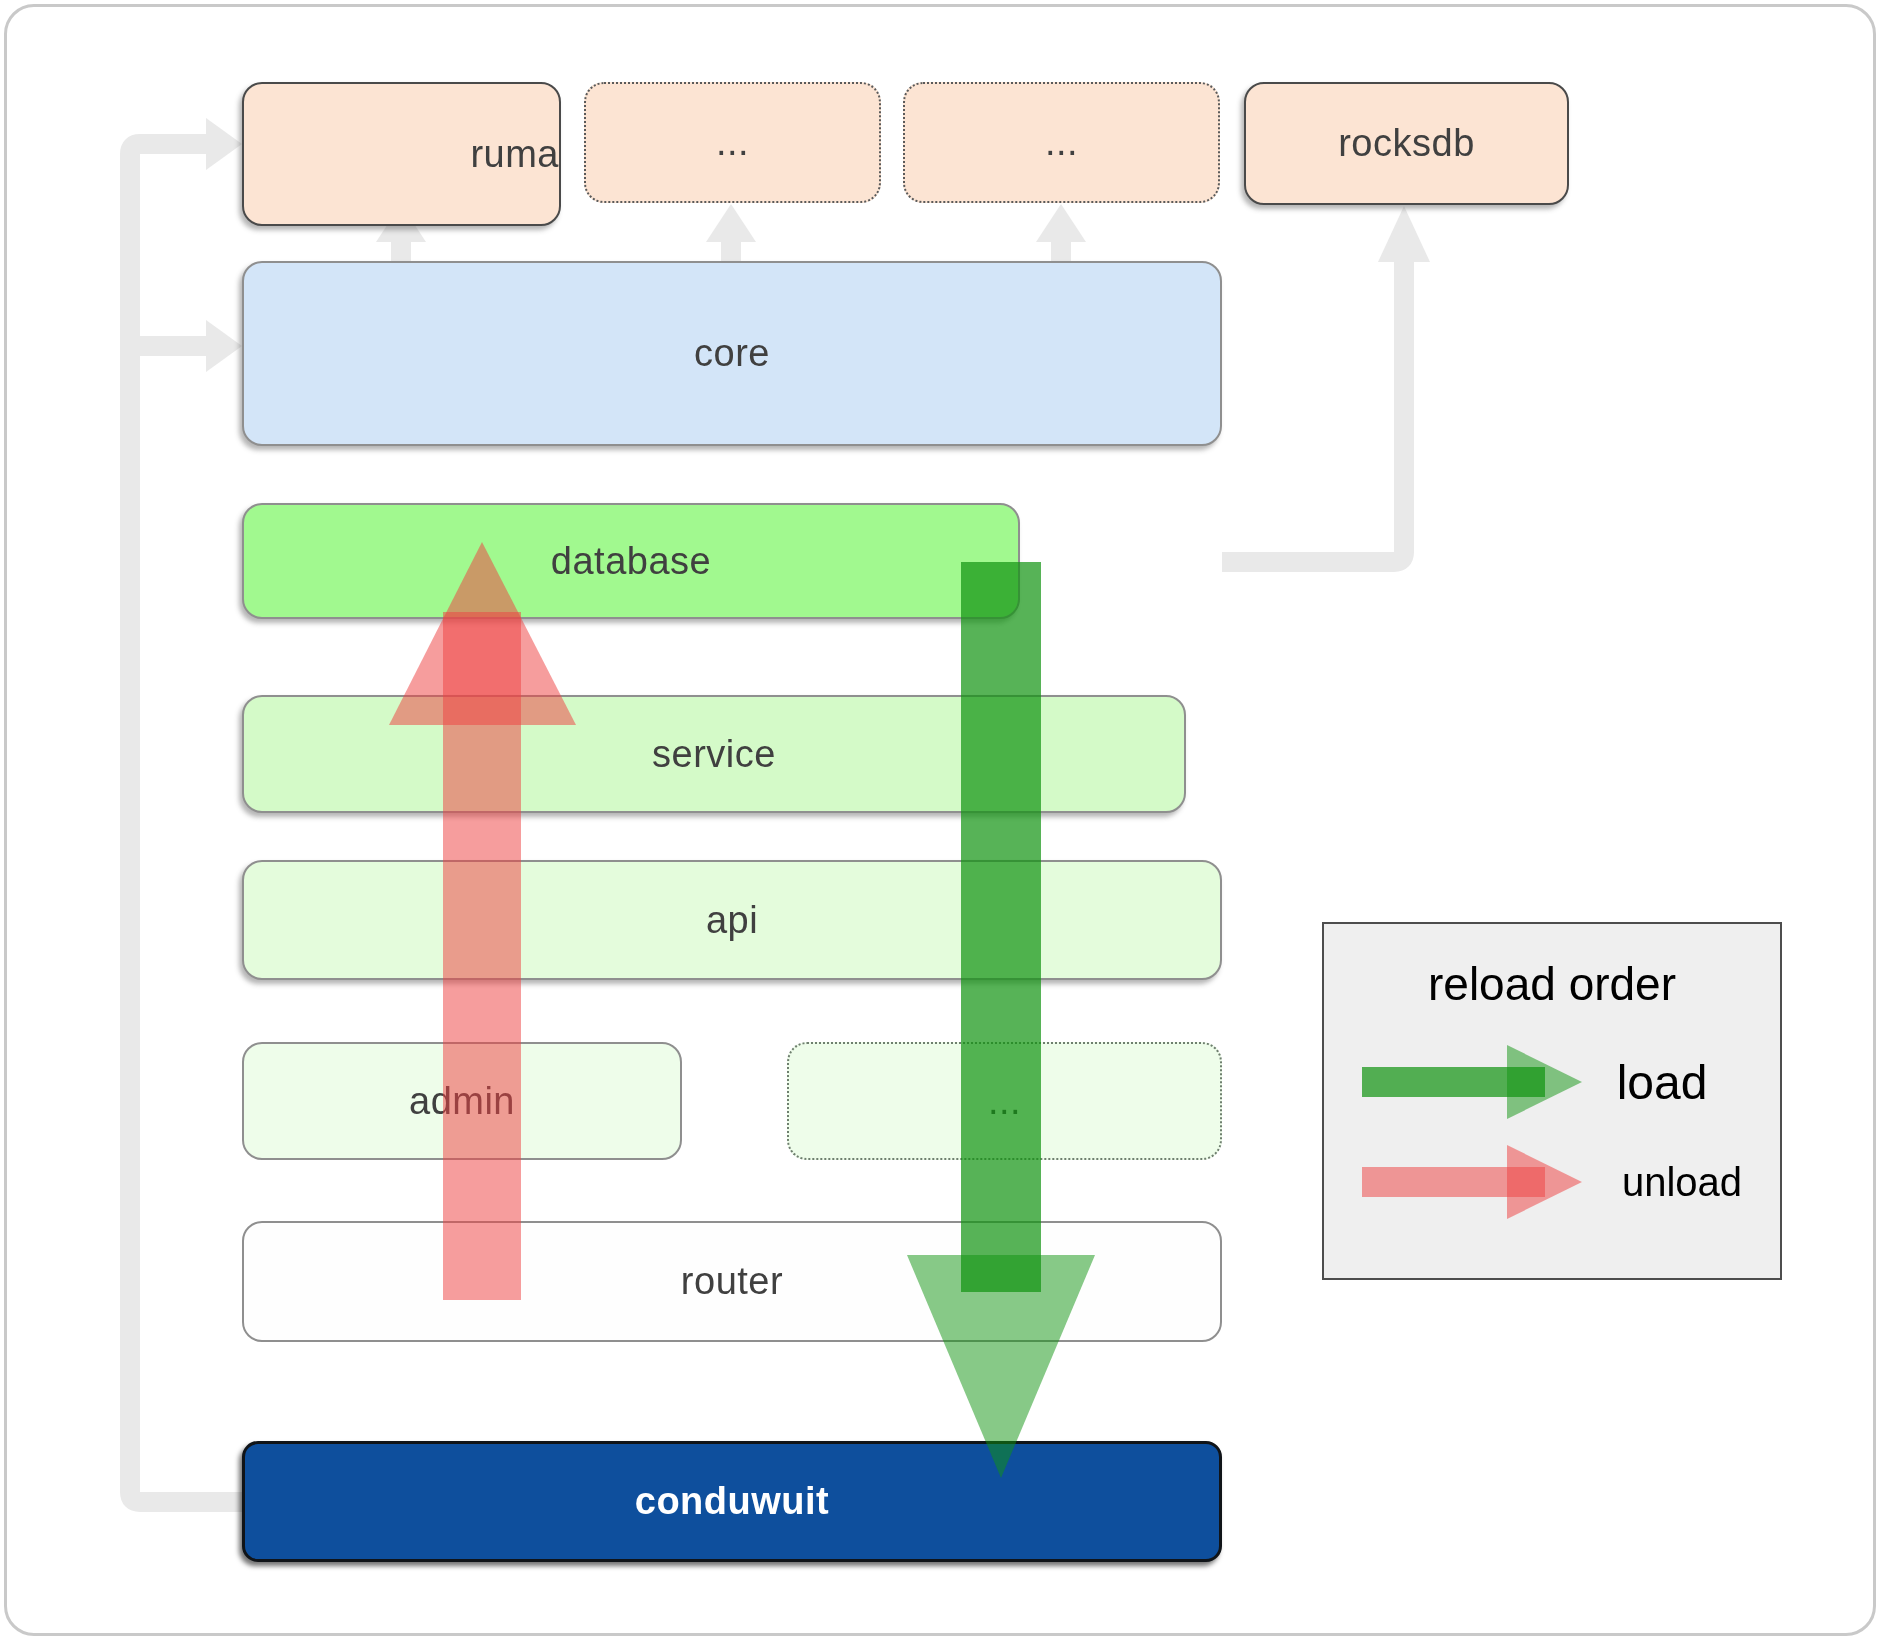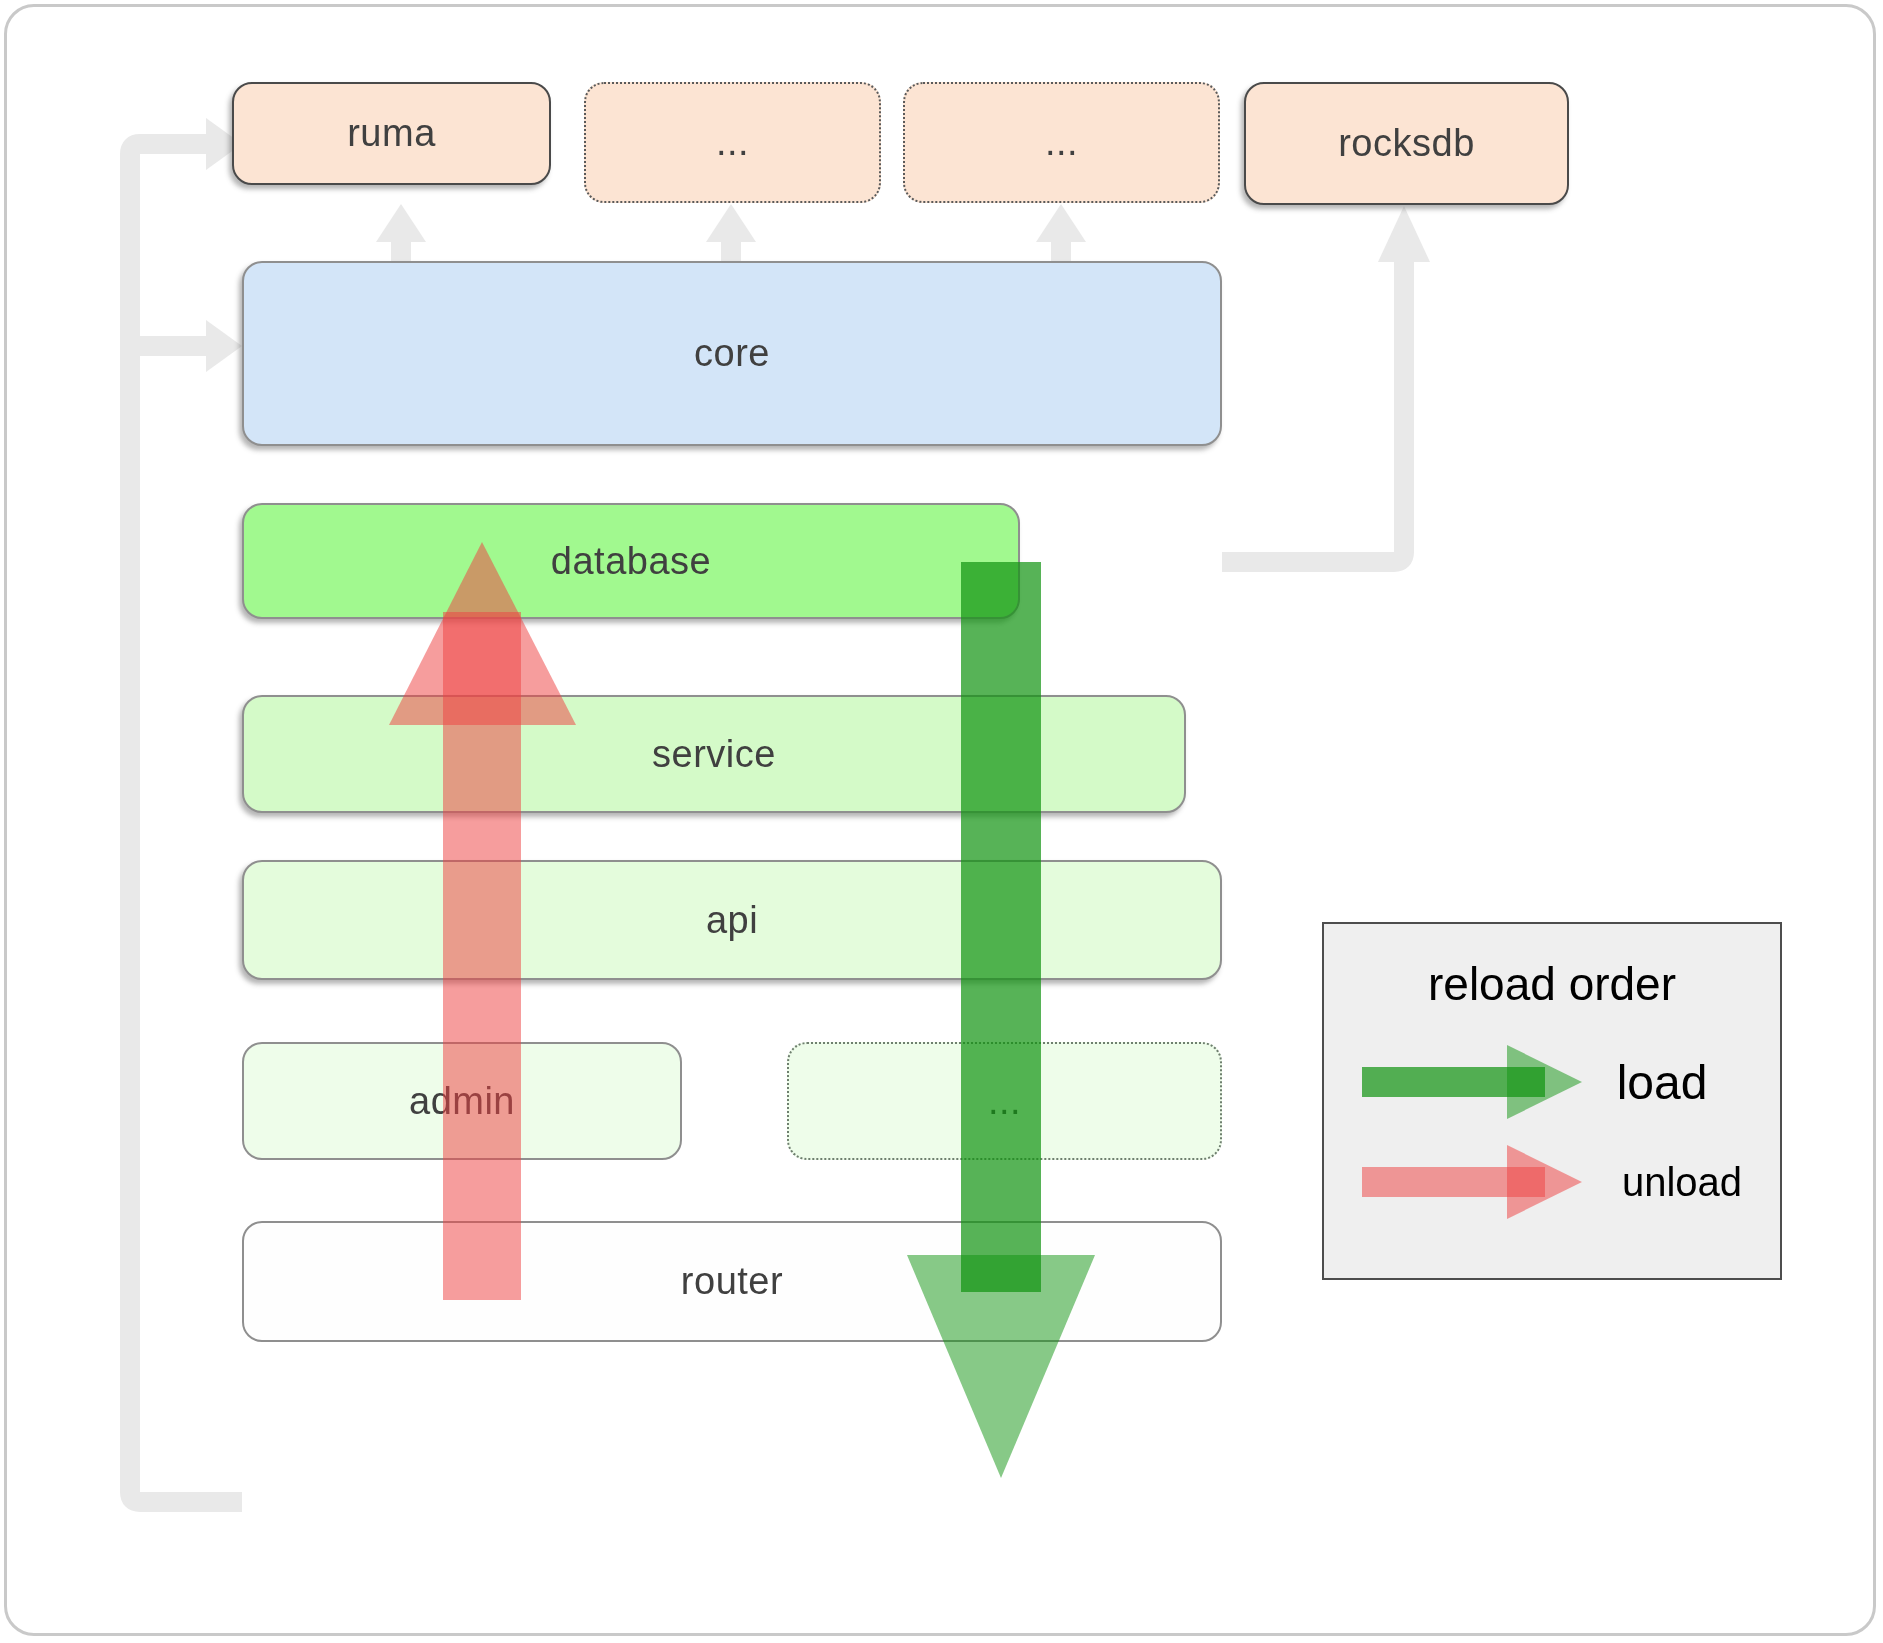--- a/index.html
+++ b/index.html
@@ -72,21 +72,21 @@
 
       <rect x="391" y="240" width="20" height="22"></rect>
       <polygon points="376,242 426,242 401,204"></polygon>
       <rect x="721" y="240" width="20" height="22"></rect>
       <polygon points="706,242 756,242 731,204"></polygon>
       <rect x="1051" y="240" width="20" height="22"></rect>
       <polygon points="1036,242 1086,242 1061,204"></polygon>
     </g>
   </svg>
 
-  <div class="box peach b-solid-dark shadow" style="left:232px;top:82px;width:319px;height:103px;">
+  <div class="box peach b-solid-dark shadow" style="left:242px;top:82px;width:319px;height:144px;justify-content:flex-end;">
     <span>ruma</span>
   </div>
   <div class="box peach b-dotted-dark" style="left:584px;top:82px;width:297px;height:121px;">
     <span>...</span>
   </div>
   <div class="box peach b-dotted-dark" style="left:903px;top:82px;width:317px;height:121px;">
     <span>...</span>
   </div>
   <div class="box peach b-solid-dark shadow" style="left:1244px;top:82px;width:325px;height:123px;">
     <span>rocksdb</span>
@@ -112,20 +112,23 @@
     <span>admin</span>
   </div>
   <div class="box green4 b-dotted-gray" style="left:787px;top:1042px;width:435px;height:118px;">
     <span>...</span>
   </div>
 
   <div class="box white b-solid-gray" style="left:242px;top:1221px;width:980px;height:121px;">
     <span>router</span>
   </div>
 
+  <div class="box navy" style="left:242px;top:1441px;width:980px;height:121px;">
+    <span>conduwuit</span>
+  </div>
 
   <div id="legend-box"></div>
   <div class="centered-text" id="legend-title">reload order</div>
   <div class="centered-text" id="legend-load-label">load</div>
   <div class="centered-text" id="legend-unload-label">unload</div>
 
   <svg class="layer">
 
     <g>
       <rect x="961" y="562" width="80" height="730" fill="#0f930f" opacity="0.70"></rect>

